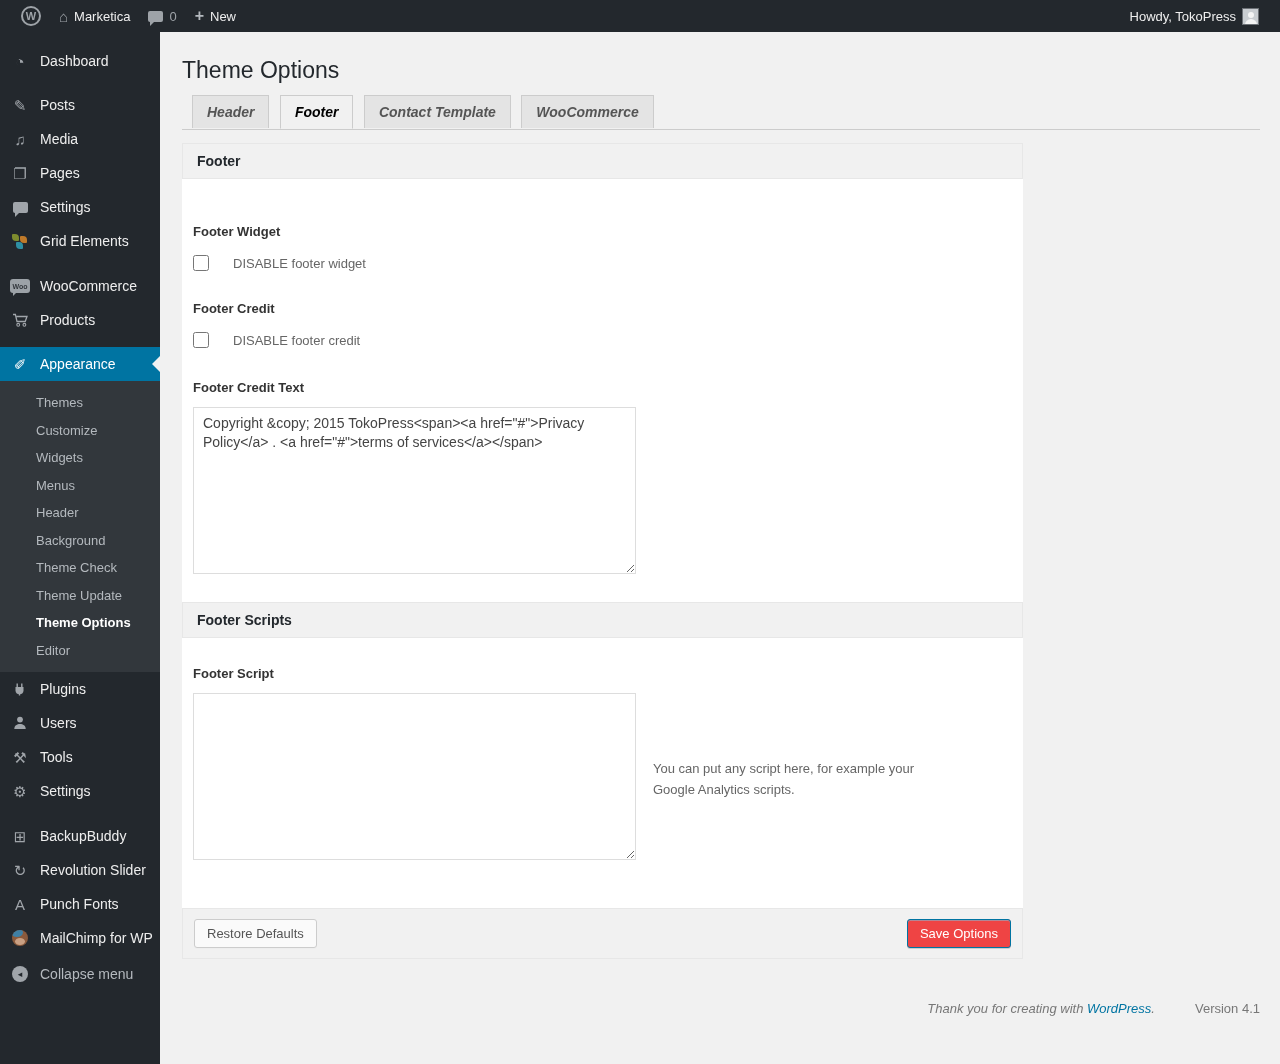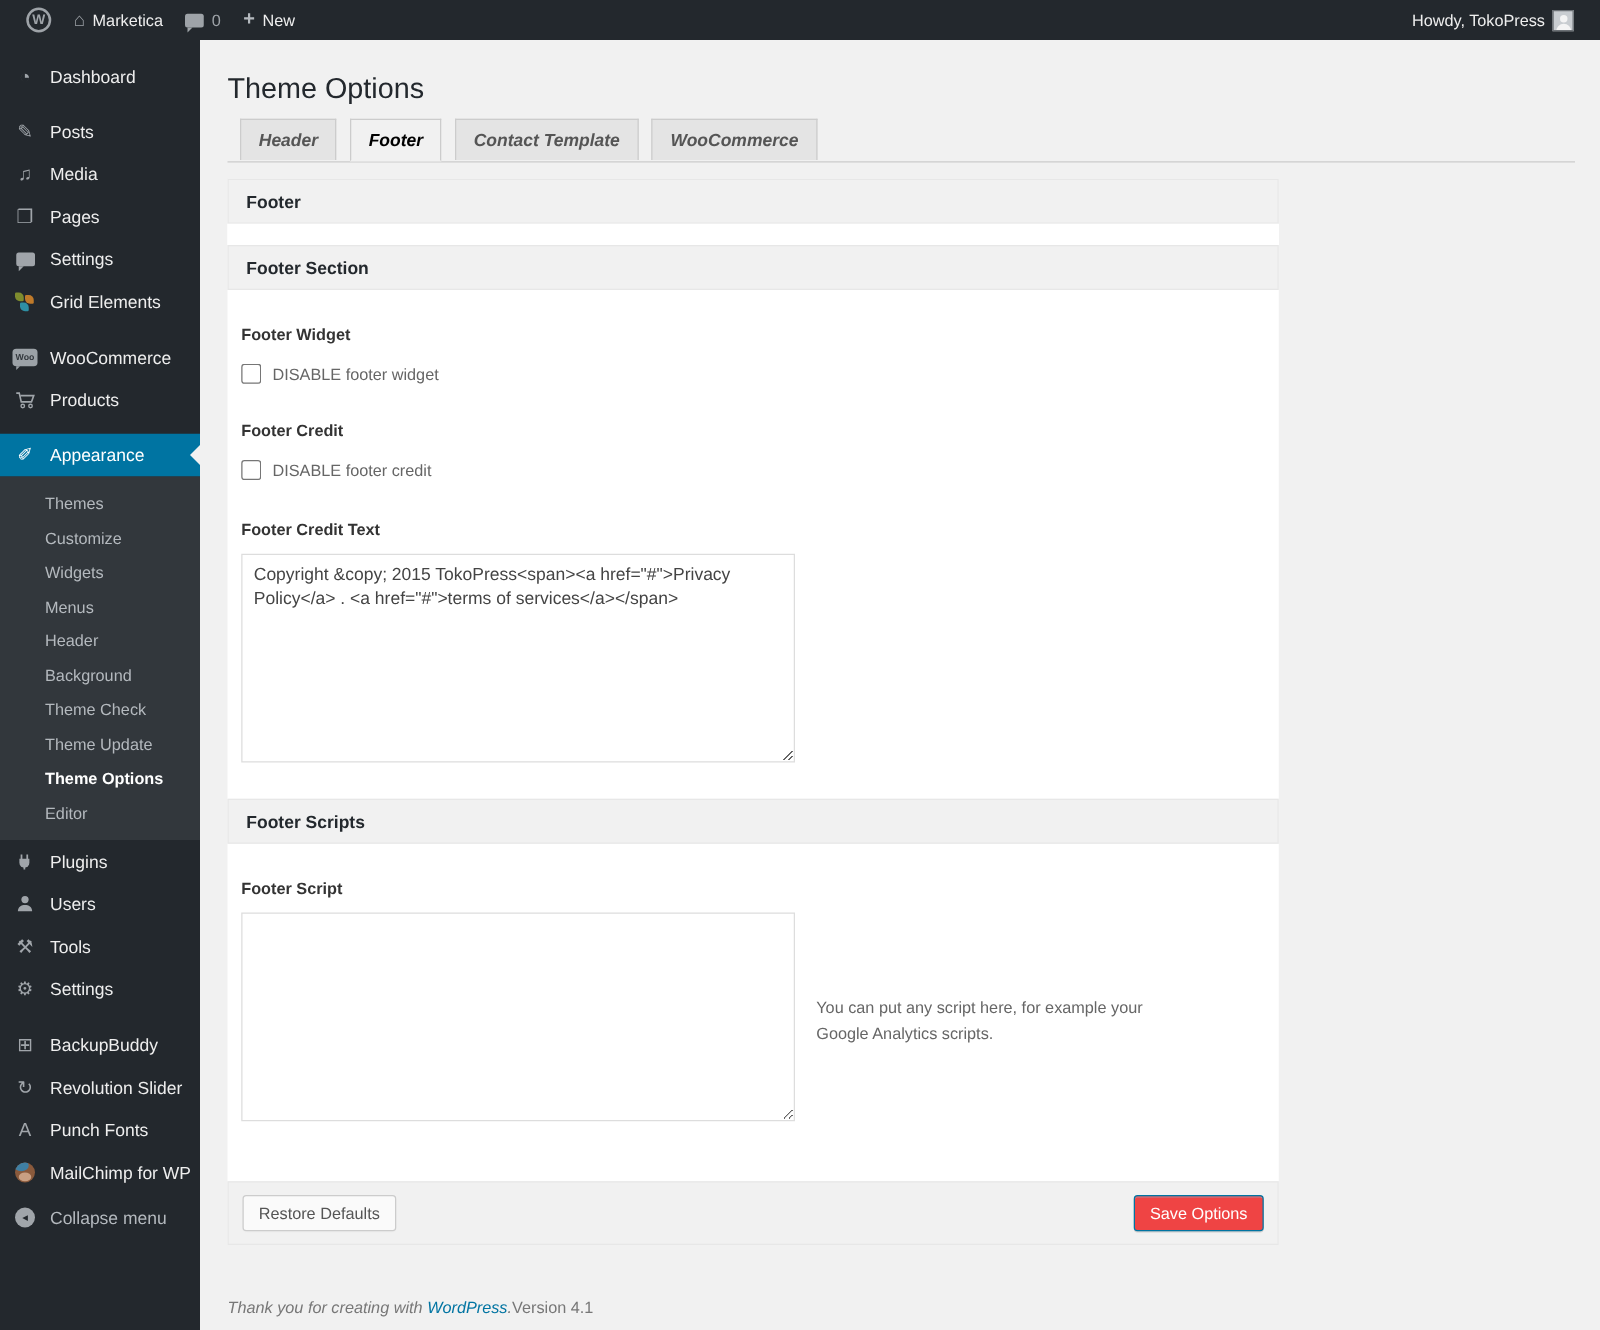--- a/index.html
+++ b/index.html
@@ -93,21 +93,21 @@
   }
   .nav-tab.active { background:#f1f1f1; color:#000; border-bottom:1px solid #f1f1f1; }
   .panel { width:841px; margin-top:13px; background:#fff; }
   .section-bar {
     background:#f1f1f1; border:1px solid #e7e7e7; padding:9px 14px;
     font-size:14px; font-weight:bold; color:#23282d; line-height:16px;
   }
   .white-gap { height:17px; background:#fff; }
   .panel-body { padding:0 11px; }
   .field-label { font-size:13px; font-weight:bold; color:#333; padding-top:28px; }
-  .check-row { margin-top:16px; display:flex; align-items:center; gap:9px; font-size:13px; color:#666; }
+  .check-row { margin-top:16px; display:flex; align-items:center; gap:24px; font-size:13px; color:#666; }
   .check-row input { width:16px; height:16px; margin:0; cursor:pointer; }
   textarea {
     width:443px; height:167px; border:1px solid #ddd; background:#fff;
     font-family:"Liberation Sans","DejaVu Sans",sans-serif; font-size:14px; color:#444;
     padding:6px 9px; line-height:19px; resize:both; margin-top:12px;
   }
   .script-row { display:flex; align-items:center; gap:17px; }
   .hint { width:305px; font-size:13px; color:#666; line-height:1.55; margin-top:18px; }
   .sb3 { margin-top:24px; }
   .panel-footer {
@@ -117,22 +117,22 @@
   .btn {
     font-size:13px; line-height:15px; padding:6px 12px; border-radius:3px; cursor:pointer;
     font-family:"Liberation Sans","DejaVu Sans",sans-serif;
   }
   .btn-secondary { background:#fafafa; border:1px solid #ccc; color:#555; box-shadow:0 1px 0 #eee; }
   .btn-primary {
     background:#ef4444; border:1px solid #0074a2; color:#fff;
     box-shadow:inset 0 1px 0 rgba(120,200,230,.5), 0 1px 0 rgba(0,0,0,.15);
   }
   .page-footer {
-    width:1078px; margin-top:42px; display:flex; justify-content:flex-start;
-    font-size:13px; color:#777;
+    width:1078px; margin-top:42px; display:flex; justify-content:flex-end;
+    font-size:13px; color:#777;gap:40px;
   }
   .thanks { font-style:italic; }
   .thanks a { color:#0074a2; text-decoration:none; cursor:pointer; }
   .version { color:#777; }
   svg.micon { display:block; }
 </style>
 </head>
 <body>
 
 <div class="adminbar">
@@ -288,21 +288,20 @@
   <div class="nav-tabs">
     <span class="nav-tab">Header</span>
     <span class="nav-tab active">Footer</span>
     <span class="nav-tab">Contact Template</span>
     <span class="nav-tab">WooCommerce</span>
   </div>
 
   <div class="panel">
     <div class="section-bar">Footer</div>
     <div class="white-gap"></div>
-    <div class="section-bar">Footer Section</div>
 
     <div class="panel-body">
       <div class="field-label">Footer Widget</div>
       <label class="check-row">
         <input type="checkbox" style="">
         <span>DISABLE footer widget</span>
       </label>
 
       <div class="field-label" style="padding-top:30px">Footer Credit</div>
       <label class="check-row">

